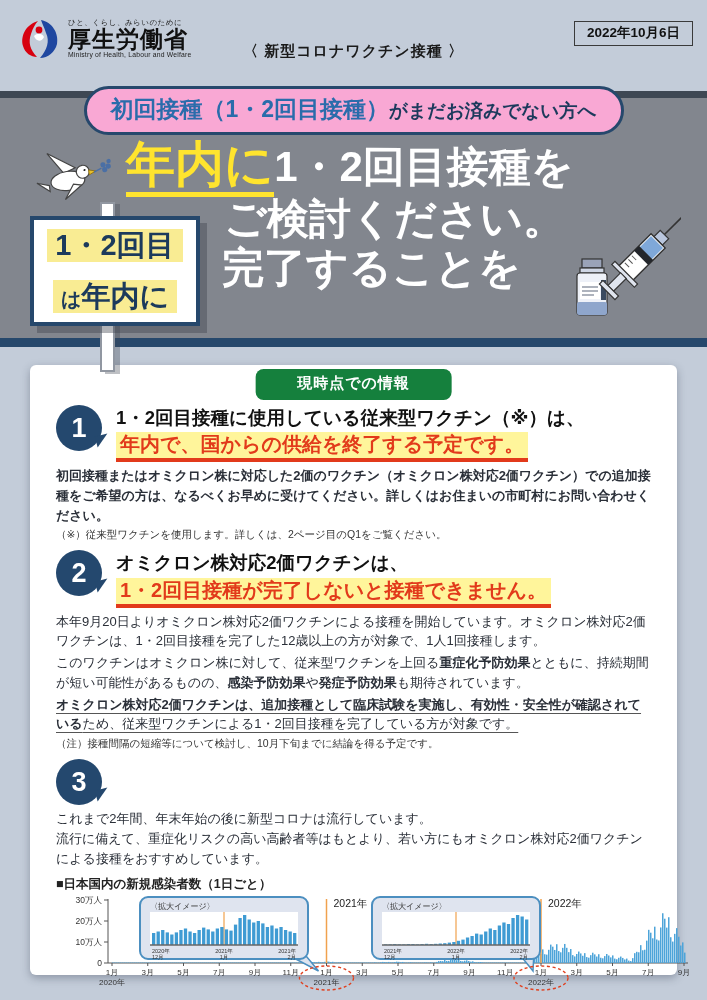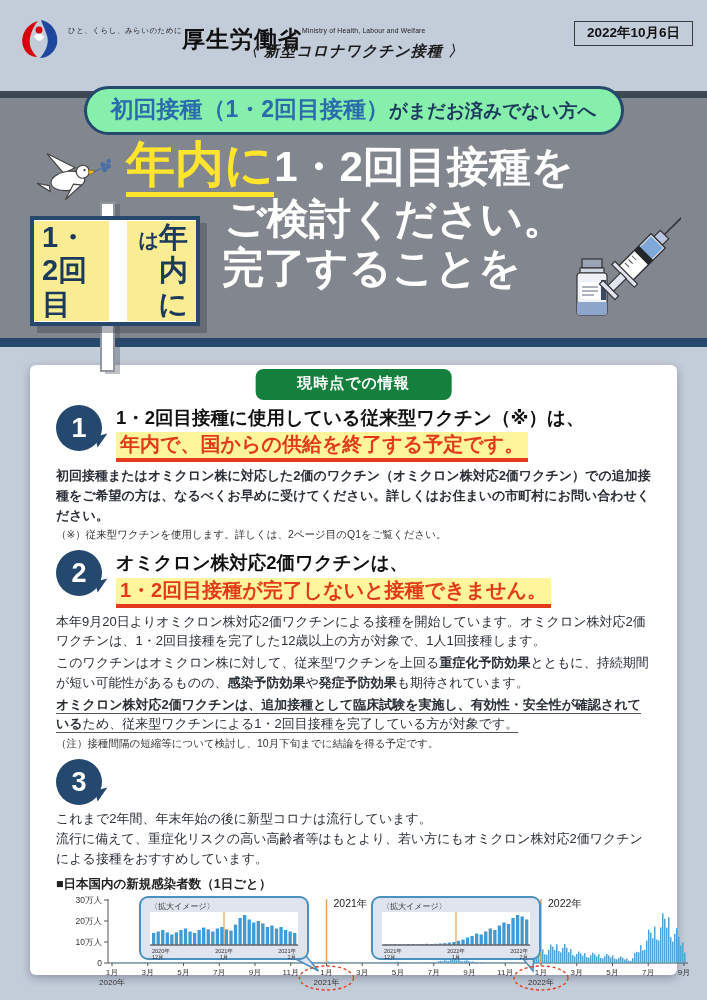--- a/index.html
+++ b/index.html
@@ -1,39 +1,39 @@
 <!DOCTYPE html>
 <html><head>
 <meta charset="utf-8">
 <style>
   html,body{margin:0;padding:0;}
   body{font-family:"Liberation Sans","DejaVu Sans",sans-serif;}
   #page{position:relative;width:707px;height:1000px;background:#c3ccd9;overflow:hidden;}
 
   
   .logo{position:absolute;left:16px;top:16px;display:flex;align-items:center;gap:6px;}
-  .logo-text{display:flex;flex-direction:row;line-height:1.05;}
+  .logo-text{display:flex;flex-direction:column;line-height:1.05;}
   .tagline{font-size:7.5px;color:#222;letter-spacing:.5px;}
   .ministry{font-size:23px;font-weight:bold;color:#101010;letter-spacing:1px;}
   .ministry-en{font-size:6.8px;color:#222;letter-spacing:.2px;}
-  .subject{position:absolute;top:42px;left:0;width:100%;text-align:center;font-size:15px;font-weight:bold;color:#1a1a1a;letter-spacing:1px;font-style:italic;}
+  .subject{position:absolute;top:42px;left:0;width:100%;text-align:center;font-size:15px;font-weight:bold;color:#1a1a1a;letter-spacing:1px;}
   .date-box{position:absolute;top:21px;right:14px;border:1.5px solid #3a3a3a;padding:2px 12px 3px;font-size:13.5px;font-weight:600;color:#111;background:transparent;}
 
   
   .banner{position:absolute;top:91px;left:0;width:707px;height:256px;box-sizing:border-box;background:#82868e;border-top:7px solid #3e4854;border-bottom:9px solid #26486c;}
-  .top-pill{position:absolute;top:-12px;left:50%;transform:translateX(-50%);background:#86efac;border:3.5px solid #26486c;border-radius:28px;padding:5px 24px 7px;white-space:nowrap;z-index:3;}
+  .top-pill{position:absolute;top:-12px;left:50%;transform:translateX(-50%);background:#f9a8d4;border:3.5px solid #26486c;border-radius:28px;padding:5px 24px 7px;white-space:nowrap;z-index:3;}
   .top-pill .p1{color:#2a6cab;font-size:23px;font-weight:bold;}
   .top-pill .p2{color:#1c3a5c;font-size:18.5px;font-weight:bold;}
   .headline{position:absolute;left:126px;top:38px;color:#fff;font-weight:bold;z-index:2;line-height:1.18;}
   .hl-yellow{color:#ffe42e;font-size:49px;border-bottom:5px solid #ffe42e;padding-bottom:1px;}
   .hl-white{font-size:42px;color:#fff;}
   .hl-line2{margin-left:96px;}
   .hl-line3{margin-left:98px;}
   .sign-post{position:absolute;left:100px;top:104px;width:15px;height:170px;background:#fff;border:2px solid #9197a1;box-sizing:border-box;box-shadow:5px 2px 0 rgba(70,75,85,.35);z-index:1;}
-  .sign-board{position:absolute;left:30px;top:118px;width:162px;height:102px;background:#fff;border:4px solid #26486c;box-shadow:7px 7px 0 rgba(60,66,76,.4);z-index:2;display:flex;flex-direction:row;align-items:center;justify-content:center;gap:18px;}
+  .sign-board{position:absolute;left:30px;top:118px;width:162px;height:102px;background:#fff;border:4px solid #26486c;box-shadow:7px 7px 0 rgba(60,66,76,.4);z-index:2;display:flex;flex-direction:column;align-items:center;justify-content:center;gap:18px;}
   .sign-l1{font-size:29px;font-weight:bold;color:#1c3a5c;background:#f9ec93;padding:0 8px;line-height:1.15;}
   .sign-l2{font-size:29px;font-weight:bold;color:#1c3a5c;background:#f9ec93;padding:0 8px;line-height:1.15;text-align:right;}
   .sign-l2 .small{font-size:20px;}
   .dove{position:absolute;left:34px;top:44px;z-index:2;}
   .syringe{position:absolute;right:26px;top:114px;z-index:2;}
 
   
   .card{position:absolute;left:30px;top:365px;width:647px;height:610px;background:#fff;border-radius:6px;box-shadow:0 3px 8px rgba(40,50,70,.35);box-sizing:border-box;padding:38px 26px 0;}
   .info-pill{position:absolute;top:4px;left:50%;transform:translateX(-50%);background:#15803d;color:#fff;font-weight:bold;font-size:15px;padding:5px 42px 7px;border-radius:8px;letter-spacing:1px;}
   .item-head{display:flex;align-items:flex-start;gap:14px;margin:2px 0 4px;}

